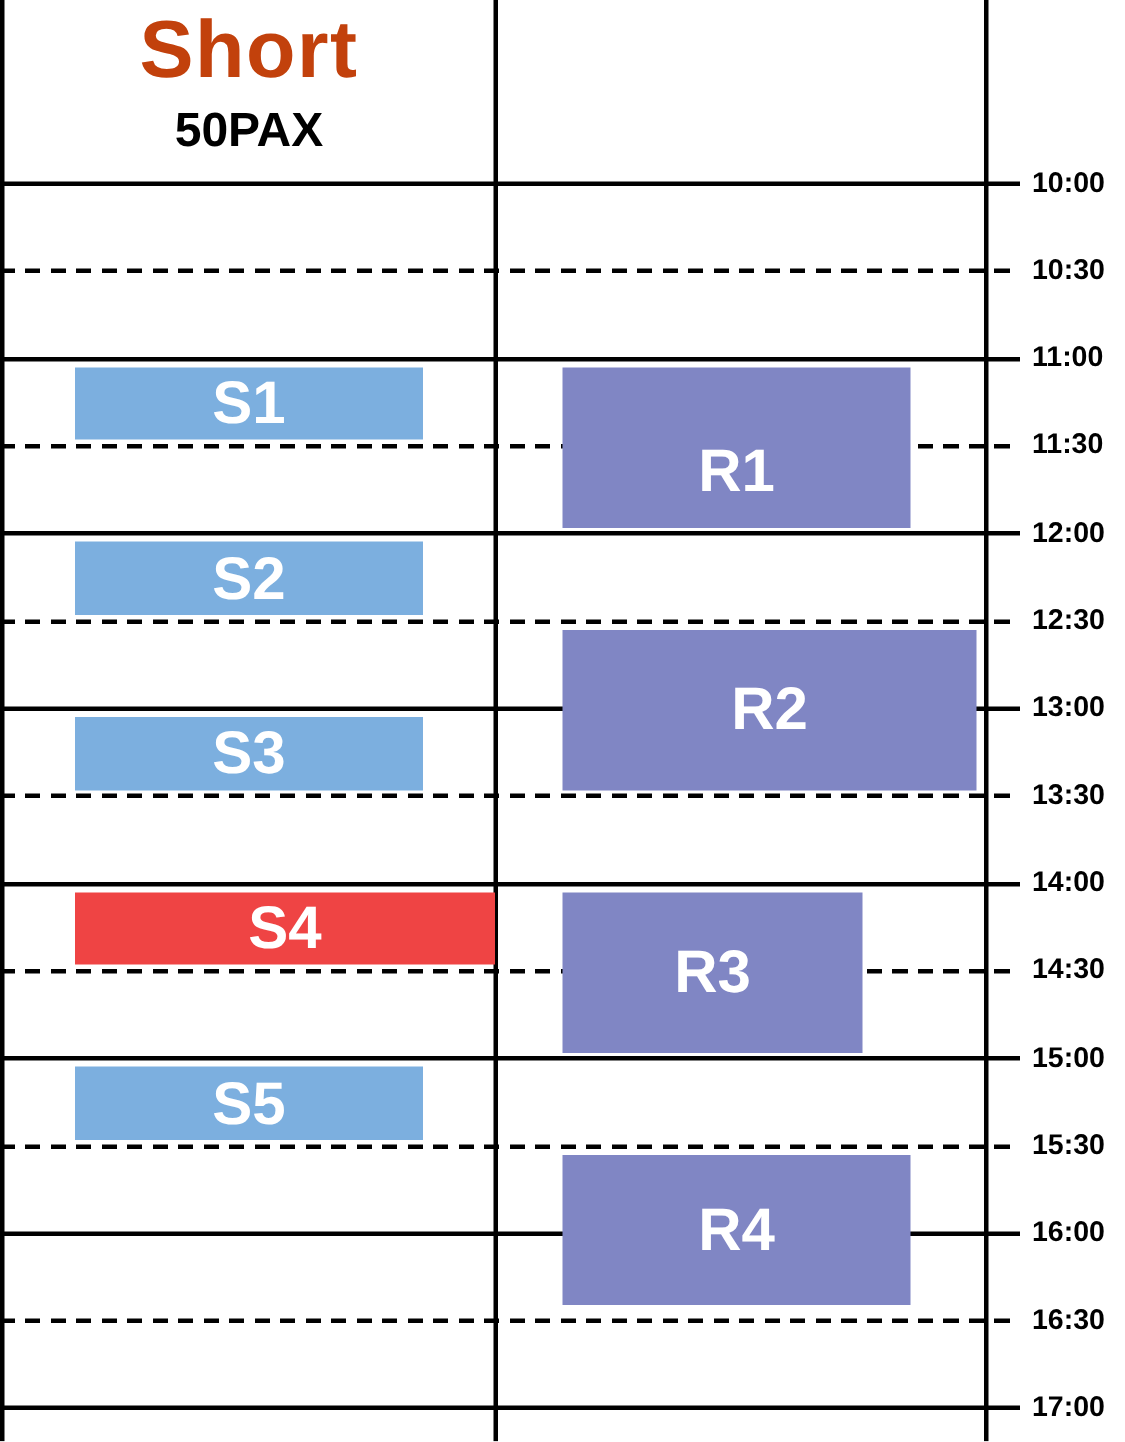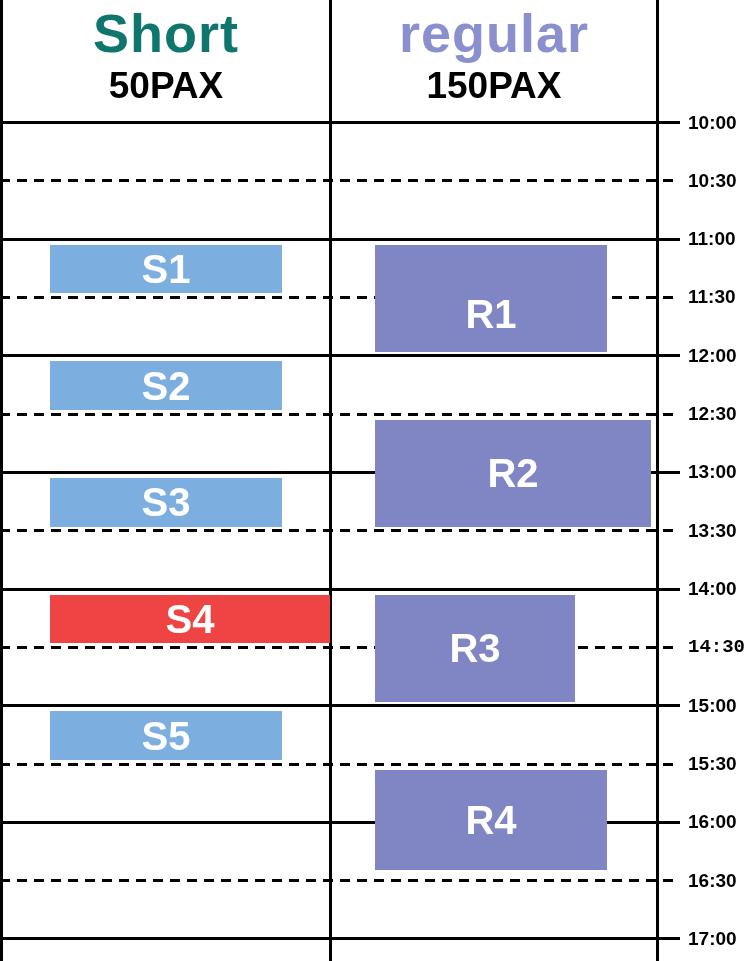--- a/index.html
+++ b/index.html
@@ -61,21 +61,21 @@
   }
   .col-header.short   { left: 3px;   width: 326px; }
   .col-header.regular { left: 333px; width: 322px; }
   .col-title {
     font-size: 54px;
     font-weight: bold;
     line-height: 66px;
     letter-spacing: 1px;
   }
   .col-subtitle {
-    font-size: 37px;
+    font-size: 32px;
     font-weight: bold;
     color: #000000;
     line-height: 38px;
     margin-top: 1px;
   }
   
   .bar {
     position: absolute;
     z-index: 2;
     display: flex;
@@ -92,26 +92,22 @@
 </head>
 <body>
 
 <div id="chart">
 
   <div class="vline" style="left:0px"></div>
   <div class="vline" style="left:329px"></div>
   <div class="vline" style="left:656px"></div>
 
   <div class="col-header short">
-    <div class="col-title" style="color: #0f766e;">Short</div>
+    <div class="col-title" style="color: #c2410c;">Short</div>
     <div class="col-subtitle" style="color: rgb(0, 0, 0);">50PAX</div>
-  </div>
-  <div class="col-header regular">
-    <div class="col-title" style="color: rgb(138, 143, 206);">regular</div>
-    <div class="col-subtitle" style="color: rgb(0, 0, 0);">150PAX</div>
   </div>
 
   <div id="grid-layer">
       <div class="hline solid" style="top: 121px;"></div>
       <div class="hline dashed" style="top: 179.32px;"></div>
       <div class="hline solid" style="top: 237.64px;"></div>
       <div class="hline dashed" style="top: 295.96px;"></div>
       <div class="hline solid" style="top: 354.28px;"></div>
       <div class="hline dashed" style="top: 412.6px;"></div>
       <div class="hline solid" style="top: 470.92px;"></div>
@@ -127,21 +123,21 @@
   <div id="label-layer">
       <div class="tick-label" style="top: 122.5px; color: rgb(0, 0, 0);">10:00</div>
       <div class="tick-label" style="top: 180.82px; color: rgb(0, 0, 0);">10:30</div>
       <div class="tick-label" style="top: 239.14px; color: rgb(0, 0, 0);">11:00</div>
       <div class="tick-label" style="top: 297.46px; color: rgb(0, 0, 0);">11:30</div>
       <div class="tick-label" style="top: 355.78px; color: rgb(0, 0, 0);">12:00</div>
       <div class="tick-label" style="top: 414.1px; color: rgb(0, 0, 0);">12:30</div>
       <div class="tick-label" style="top: 472.42px; color: rgb(0, 0, 0);">13:00</div>
       <div class="tick-label" style="top: 530.74px; color: rgb(0, 0, 0);">13:30</div>
       <div class="tick-label" style="top: 589.06px; color: rgb(0, 0, 0);">14:00</div>
-      <div class="tick-label" style="top: 647.38px; color: rgb(0, 0, 0); font-family: Liberation Mono, monospace;">14:30</div>
+      <div class="tick-label" style="top: 647.38px; color: rgb(0, 0, 0);">14:30</div>
       <div class="tick-label" style="top: 705.7px; color: rgb(0, 0, 0);">15:00</div>
       <div class="tick-label" style="top: 764.02px; color: rgb(0, 0, 0);">15:30</div>
       <div class="tick-label" style="top: 822.34px; color: rgb(0, 0, 0);">16:00</div>
       <div class="tick-label" style="top: 880.66px; color: rgb(0, 0, 0);">16:30</div>
       <div class="tick-label" style="top: 938.98px; color: rgb(0, 0, 0);">17:00</div>
     </div>
   <div id="bar-layer">
       <div class="bar" style="left: 50px; width: 232px; top: 244.64px; height: 48.82px; background: rgb(124, 175, 223); text-align: center;">
         <span class="bar-label" style="color: rgb(255, 255, 255);">S1</span>
       </div>

